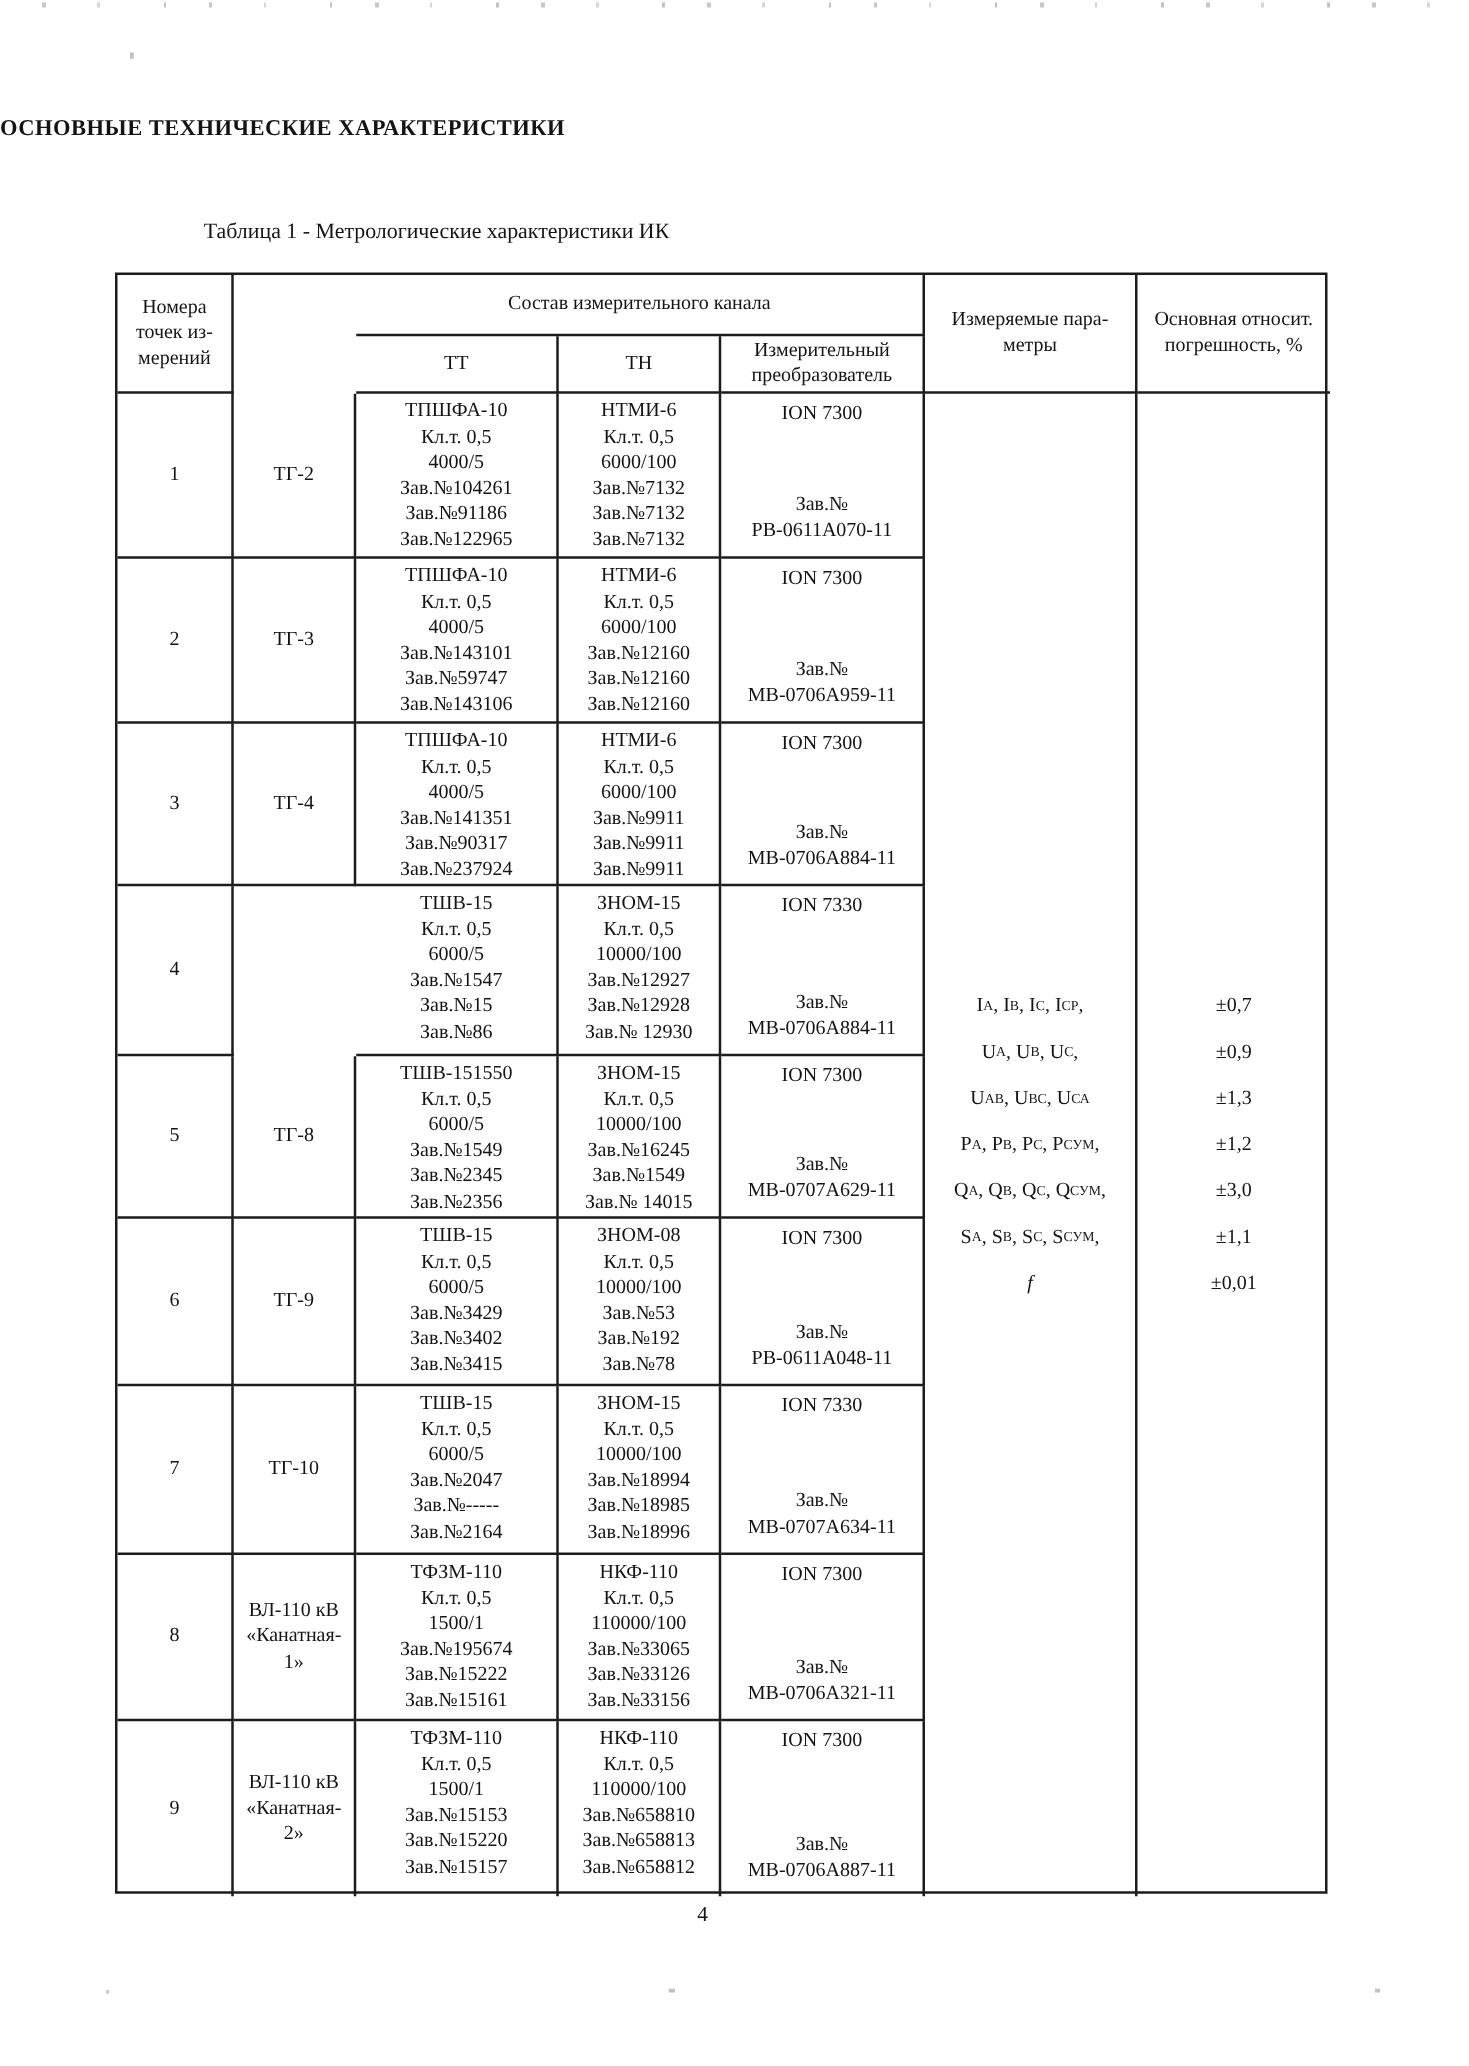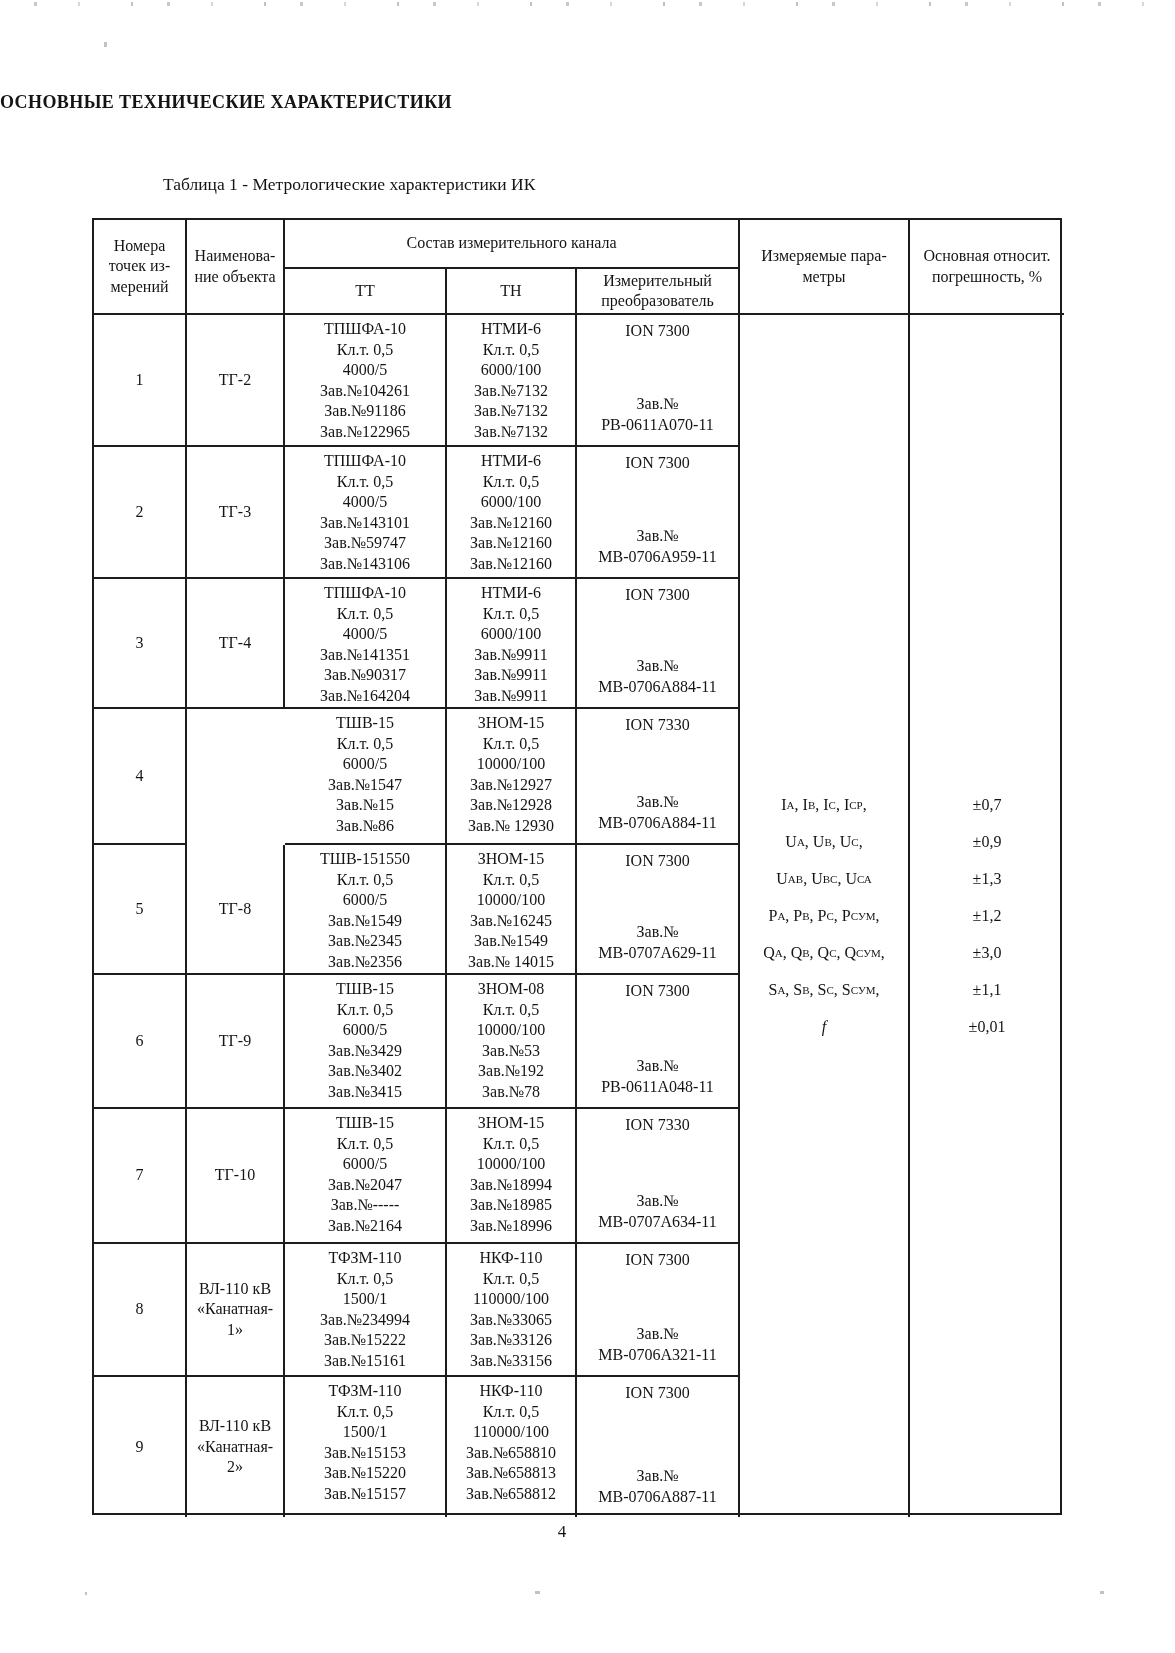--- a/index.html
+++ b/index.html
@@ -75,22 +75,20 @@
 <div class="speck" style="left:1100px;top:1591px;width:4px;height:3px;"></div>
 <div class="speck" style="left:85px;top:1592px;width:2px;height:3px;"></div>
 
 <div class="doc-title">ОСНОВНЫЕ ТЕХНИЧЕСКИЕ ХАРАКТЕРИСТИКИ</div>
 <div class="table-caption">Таблица 1 - Метрологические характеристики ИК</div>
 
 <div class="mtable" id="tgrid">
   <div class="cell h-points prel">Номера
 точек из-
 мерений</div>
-  <div class="cell h-object prel">Наименова-
-ние объекта</div>
   <div class="cell h-group">Состав измерительного канала</div>
   <div class="cell h-tt">ТТ</div>
   <div class="cell h-tn">ТН</div>
   <div class="cell h-conv prel">Измерительный
 преобразователь</div>
   <div class="cell h-err prel no-r">Основная относит.
 погрешность, %</div>
   <div class="cell h-params prel">Измеряемые пара-
 метры</div>
 <div class="cell " style="grid-area: 3 / 1;">1</div>
@@ -140,21 +138,21 @@
 МВ-0706А959-11</div>
     </div>
     <div class="cell " style="grid-area: 5 / 1;">3</div>
     <div class="cell prel" style="grid-area: 5 / 2;">ТГ-4</div>
     <div class="cell top-align" style="grid-area: 5 / 3;">
       <div class="tline">ТПШФА-10</div>
       <div class="tline">Кл.т. 0,5</div>
       <div class="tline">4000/5</div>
       <div class="tline">Зав.№141351</div>
       <div class="tline">Зав.№90317</div>
-      <div class="tline">Зав.№164204</div>
+      <div class="tline">Зав.№237924</div>
     </div>
     <div class="cell top-align" style="grid-area: 5 / 4;">
       <div class="tline">НТМИ-6</div>
       <div class="tline">Кл.т. 0,5</div>
       <div class="tline">6000/100</div>
       <div class="tline">Зав.№9911</div>
       <div class="tline">Зав.№9911</div>
       <div class="tline">Зав.№9911</div>
     </div>
     <div class="cell conv-cell" style="grid-area: 5 / 5;">
@@ -254,21 +252,21 @@
 МВ-0707А634-11</div>
     </div>
     <div class="cell " style="grid-area: 10 / 1;">8</div>
     <div class="cell prel" style="grid-area: 10 / 2;">ВЛ-110 кВ
 «Канатная-
 1»</div>
     <div class="cell top-align" style="grid-area: 10 / 3;">
       <div class="tline">ТФЗМ-110</div>
       <div class="tline">Кл.т. 0,5</div>
       <div class="tline">1500/1</div>
-      <div class="tline">Зав.№234994</div>
+      <div class="tline">Зав.№195674</div>
       <div class="tline">Зав.№15222</div>
       <div class="tline">Зав.№15161</div>
     </div>
     <div class="cell top-align" style="grid-area: 10 / 4;">
       <div class="tline">НКФ-110</div>
       <div class="tline">Кл.т. 0,5</div>
       <div class="tline">110000/100</div>
       <div class="tline">Зав.№33065</div>
       <div class="tline">Зав.№33126</div>
       <div class="tline">Зав.№33156</div>

